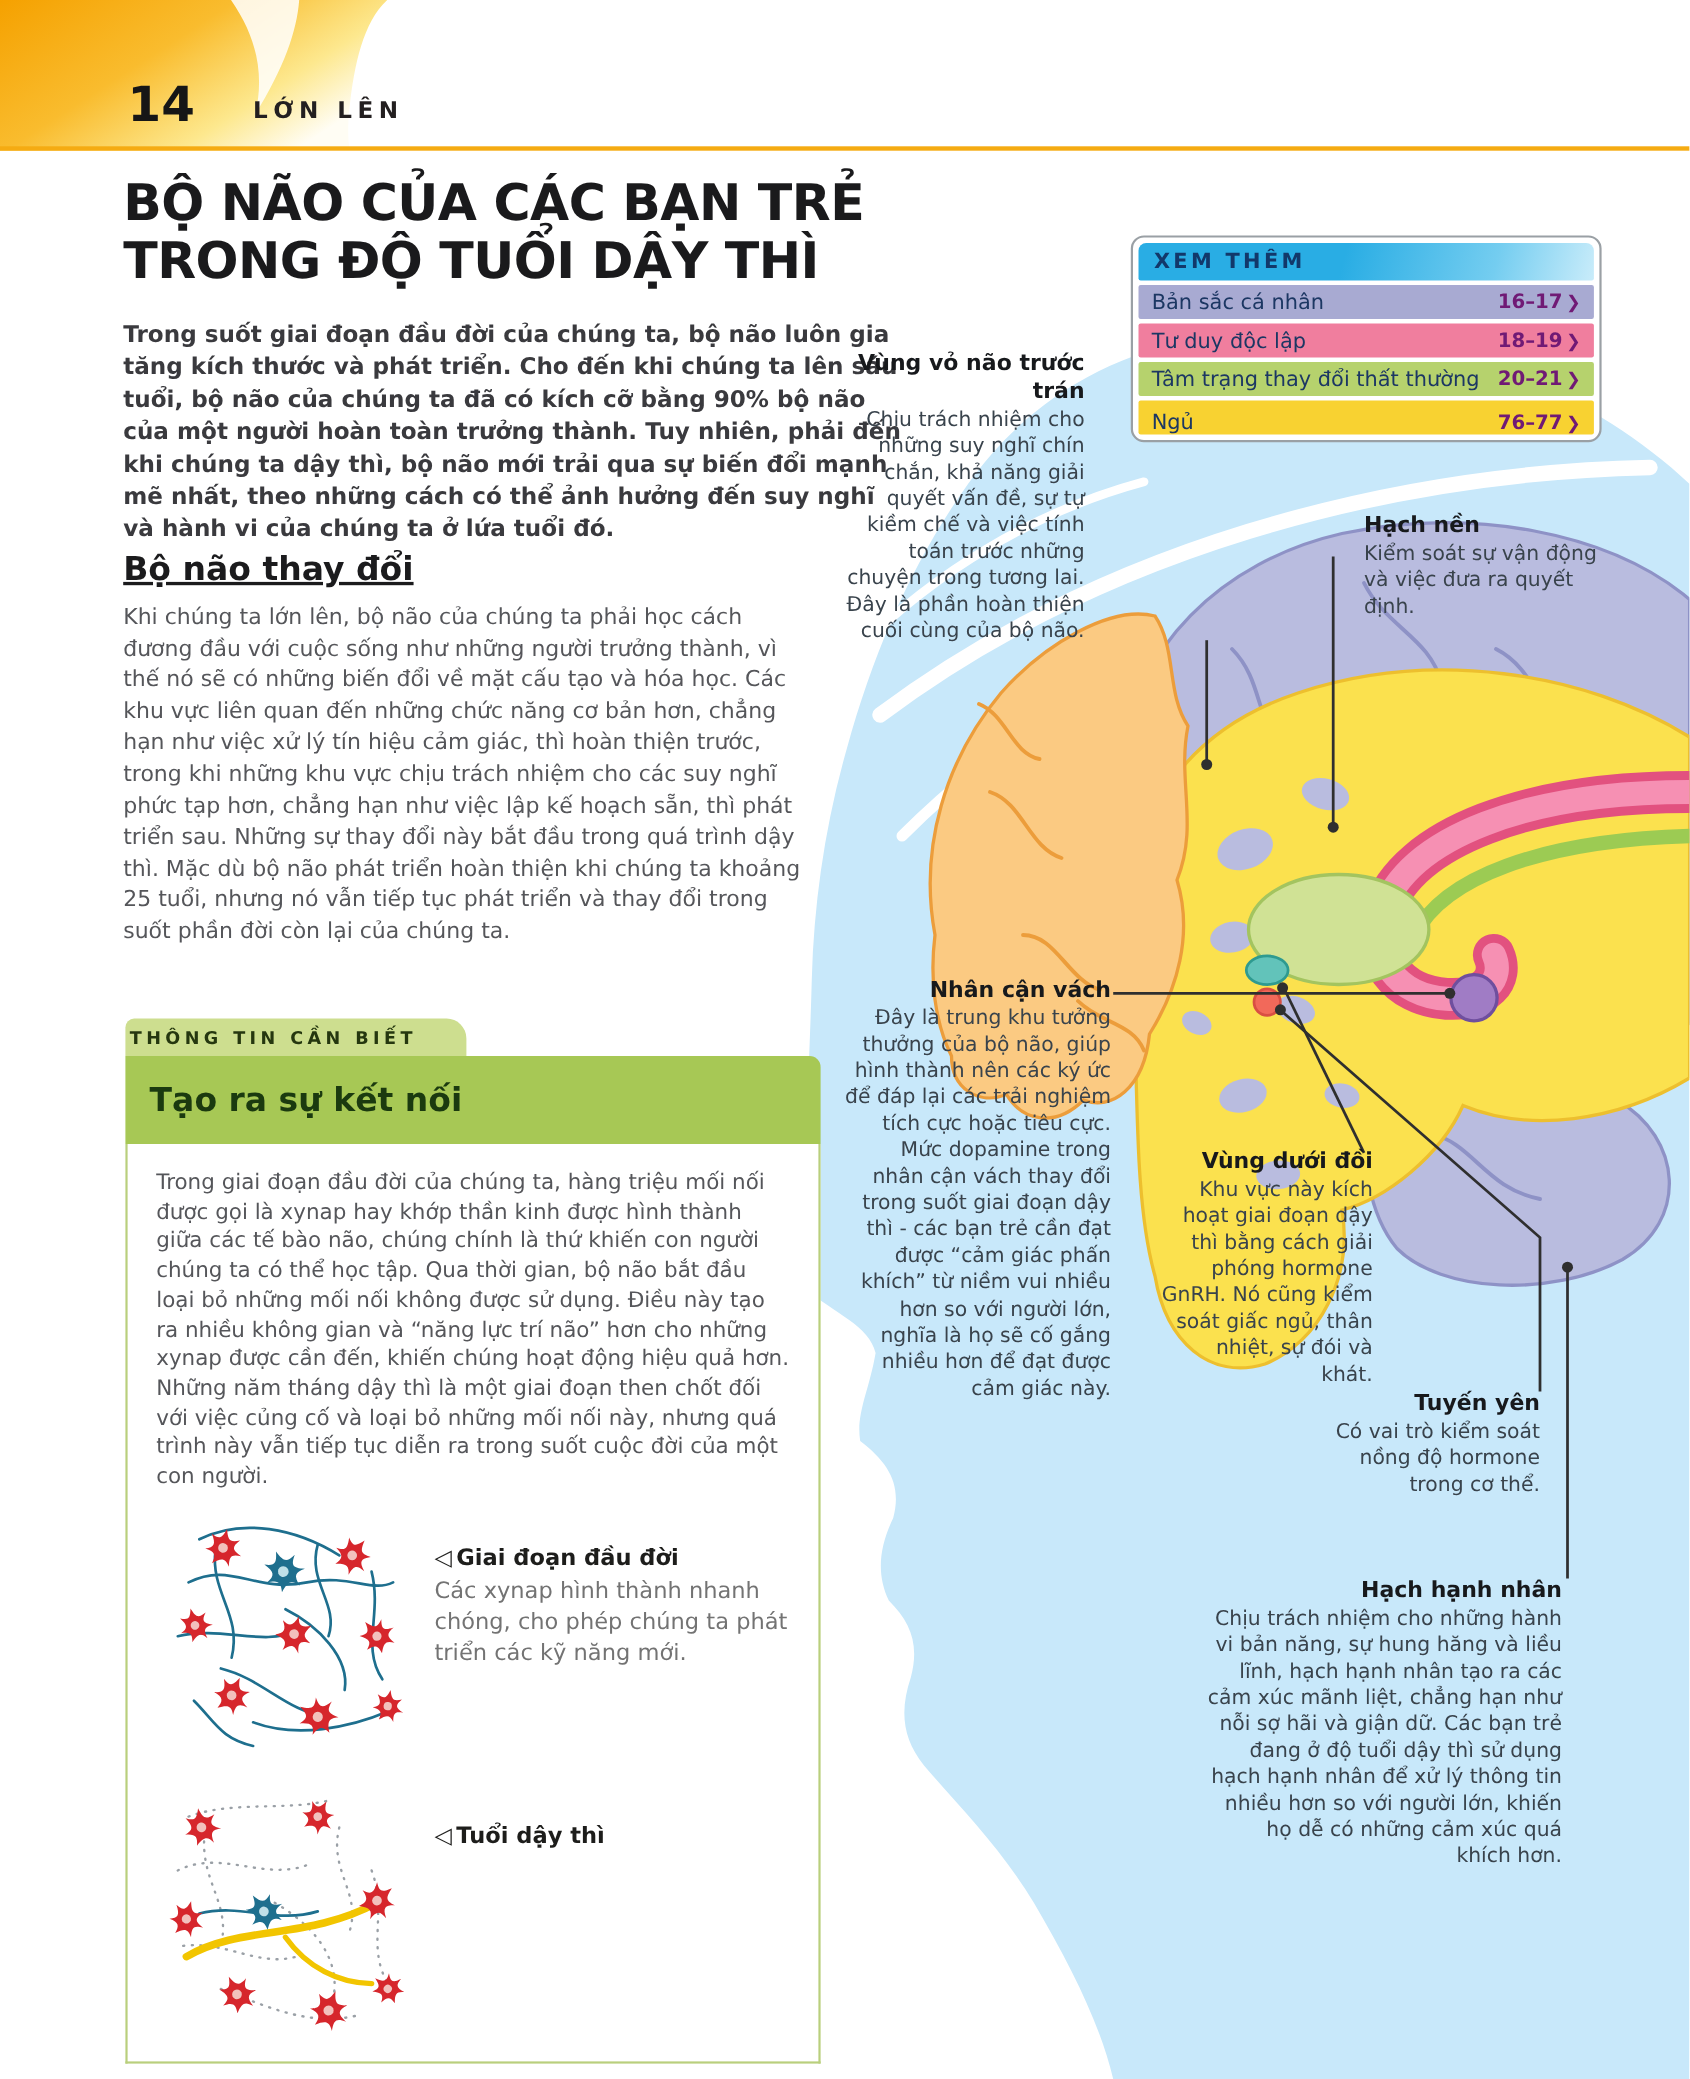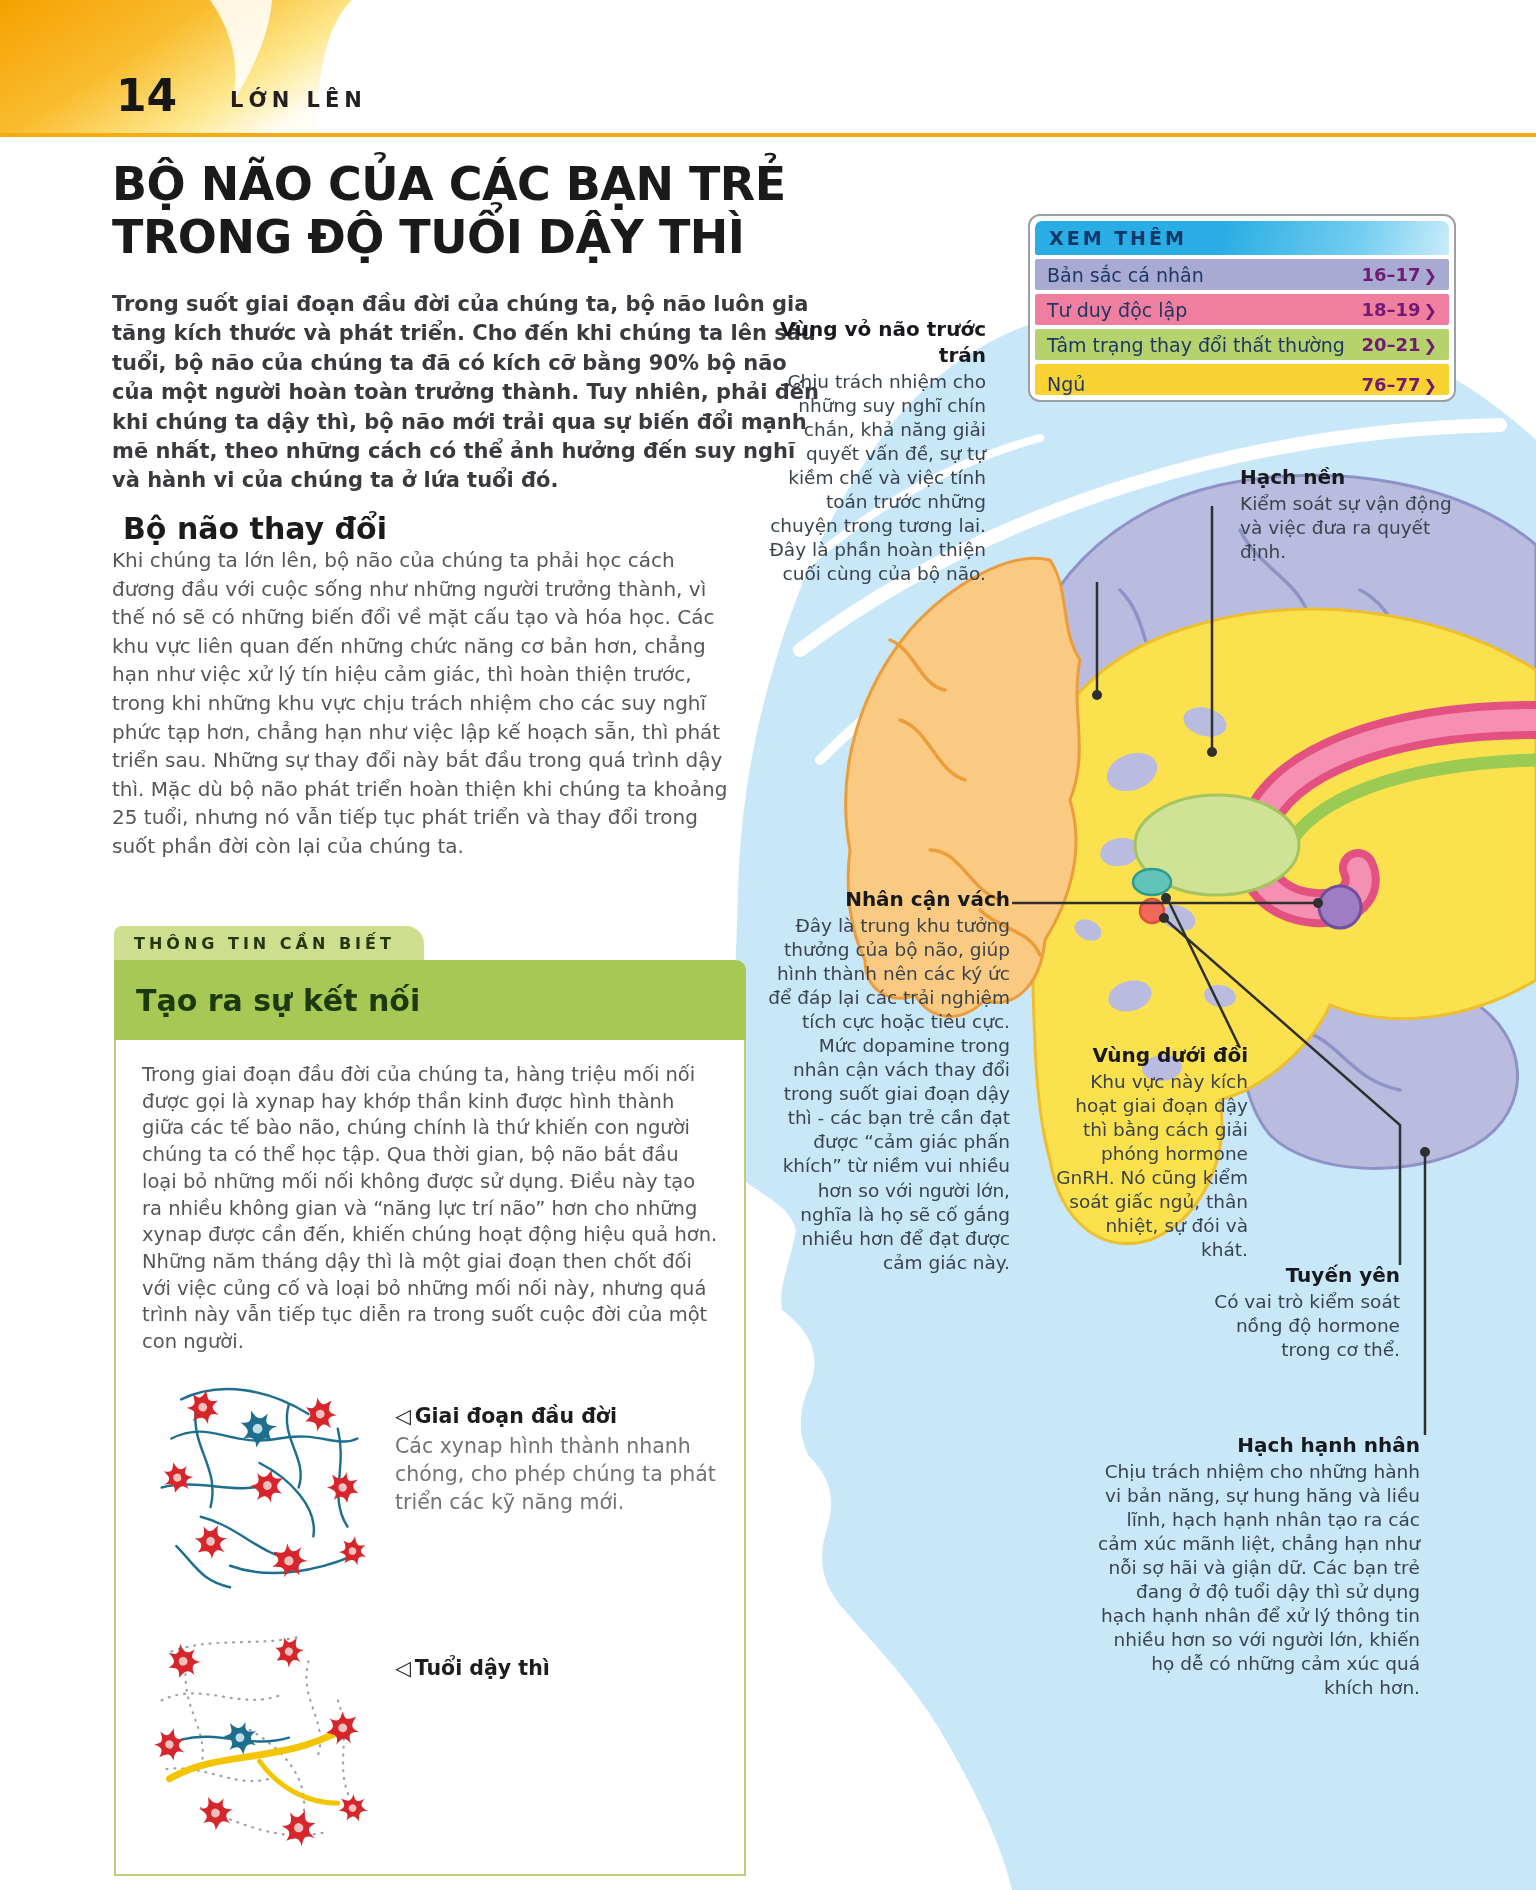--- a/index.html
+++ b/index.html
@@ -41,21 +41,21 @@
   #label-prefrontal{left:766px;top:316px;width:220px;}
   #label-basal{left:1240px;top:464px;width:212px;}
   #label-accumbens{left:768px;top:886px;width:242px;}
   #label-hypothalamus{left:1054px;top:1042px;width:194px;}
   #label-pituitary{left:1202px;top:1262px;width:198px;}
   #label-amygdala{left:1098px;top:1432px;width:322px;}
 
   
   #info-box{left:114px;top:926px;width:632px;height:922px;}
   #info-box .tab{position:absolute;left:0;top:0;width:310px;height:34px;background:#cdde8f;border-radius:8px 18px 0 0;
-     display:flex;align-items:center;padding-left:20px;box-sizing:border-box;
+     display:flex;align-items:center;padding-left:4px;box-sizing:border-box;
      font-size:16px;font-weight:800;letter-spacing:4px;color:#25370f;}
   #info-box .band{position:absolute;left:0;top:34px;width:632px;height:80px;background:#a7c855;border-radius:0 10px 0 0;
      display:flex;align-items:center;padding-left:22px;box-sizing:border-box;
      font-size:30px;font-weight:800;color:#1b3a0f;}
   #info-box .bodybox{position:absolute;left:0;top:114px;width:632px;height:836px;background:#fff;
      border:2px solid #b9cf7d;border-top:none;box-sizing:border-box;padding:22px 26px 10px 26px;}
   #info-box .ib-body{margin:0;font-size:19.5px;line-height:1.37;color:#55565a;}
   .fig{display:flex;gap:18px;align-items:flex-start;}
   .fig.first{margin-top:14px;}
   .fig.second{margin-top:22px;}
@@ -178,21 +178,21 @@
 </svg>
 <div id="page-number" class="abs">14</div>
 <div id="section-label" class="abs">LỚN LÊN</div>
 <div id="top-rule" class="abs"></div>
 
 <h1 id="page-title" class="abs" style="margin:0;">
   <span>BỘ NÃO CỦA CÁC BẠN TRẺ</span><br>
   <span>TRONG ĐỘ TUỔI DẬY THÌ</span>
 </h1>
 <p id="intro" class="abs" style="margin:0;">Trong suốt giai đoạn đầu đời của chúng ta, bộ não luôn gia tăng kích thước và phát triển. Cho đến khi chúng ta lên sáu tuổi, bộ não của chúng ta đã có kích cỡ bằng 90% bộ não của một người hoàn toàn trưởng thành. Tuy nhiên, phải đến khi chúng ta dậy thì, bộ não mới trải qua sự biến đổi mạnh mẽ nhất, theo những cách có thể ảnh hưởng đến suy nghĩ và hành vi của chúng ta ở lứa tuổi đó.</p>
-<h2 id="sub-heading" class="abs" style="margin:11px;">Bộ não thay đổi</h2>
+<h2 id="sub-heading" class="abs" style="margin:0;text-decoration:underline;">Bộ não thay đổi</h2>
 <p id="body-text" class="abs" style="margin:0;">Khi chúng ta lớn lên, bộ não của chúng ta phải học cách đương đầu với cuộc sống như những người trưởng thành, vì thế nó sẽ có những biến đổi về mặt cấu tạo và hóa học. Các khu vực liên quan đến những chức năng cơ bản hơn, chẳng hạn như việc xử lý tín hiệu cảm giác, thì hoàn thiện trước, trong khi những khu vực chịu trách nhiệm cho các suy nghĩ phức tạp hơn, chẳng hạn như việc lập kế hoạch sẵn, thì phát triển sau. Những sự thay đổi này bắt đầu trong quá trình dậy thì. Mặc dù bộ não phát triển hoàn thiện khi chúng ta khoảng 25 tuổi, nhưng nó vẫn tiếp tục phát triển và thay đổi trong suốt phần đời còn lại của chúng ta.</p>
 
 <div id="see-also" class="abs">
   <div class="hdr">XEM THÊM</div>
   <div class="row" style="background: rgb(168, 170, 210);">
     <span class="lbl">Bản sắc cá nhân</span>
     <span class="pg"><span>16–17</span><span class="arr">❯</span></span>
   </div>
   <div class="row" style="background: rgb(240, 126, 158);">
     <span class="lbl">Tư duy độc lập</span>

